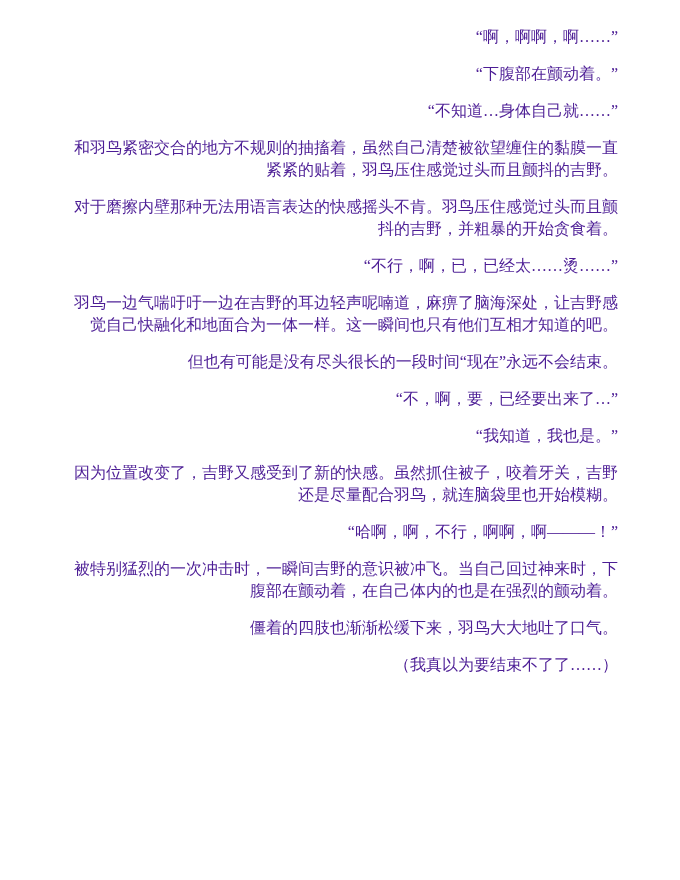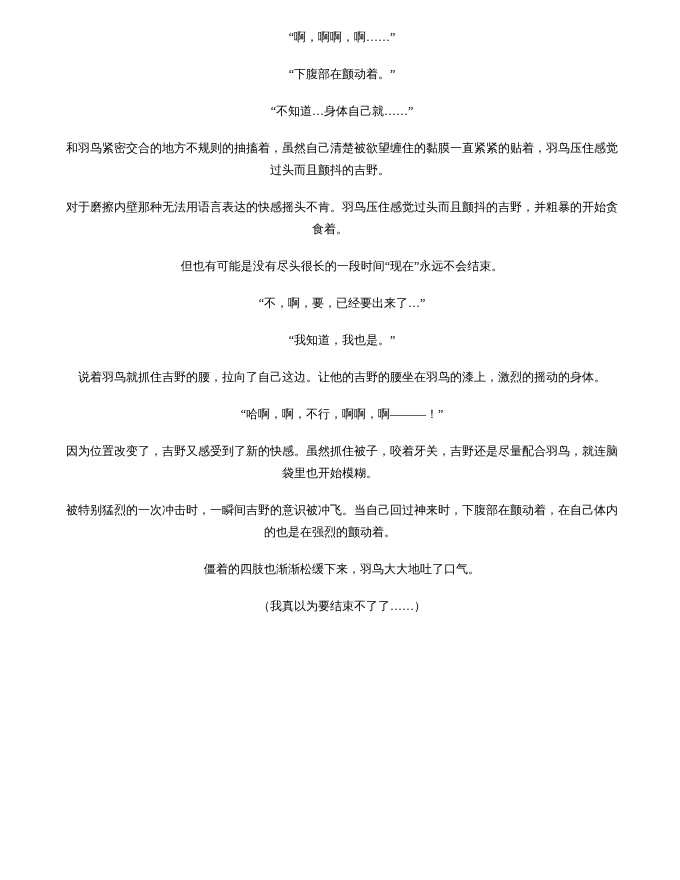--- a/index.html
+++ b/index.html
@@ -14,39 +14,40 @@
     font-family: "Liberation Serif", "DejaVu Serif", serif;
   }
   .page {
     box-sizing: content-box;
     width: 576px;               
     padding: 26px 0 0 42px;     
     color: #000000;
   }
   .page p {
     margin: 0 0 15px 0;
-    font-size: 12px;
+    font-size: 16px;
     line-height: 22px;
     text-indent: 2em;
-    text-align: center;
+    text-align: right;
     word-break: normal;
-    color: #000000;
+    color: #4c1d95;
   }
 </style>
 </head>
 <body>
 
 <div class="page">
   <p>“啊，啊啊，啊……”</p>
   <p>“下腹部在颤动着。”</p>
   <p>“不知道…身体自己就……”</p>
   <p>和羽鸟紧密交合的地方不规则的抽搐着，虽然自己清楚被欲望缠住的黏膜一直紧紧的贴着，羽鸟压住感觉过头而且颤抖的吉野。</p>
   <p>对于磨擦内壁那种无法用语言表达的快感摇头不肯。羽鸟压住感觉过头而且颤抖的吉野，并粗暴的开始贪食着。</p>
+  <p>“不行，啊，已，已经太……烫……”</p>
+  <p>羽鸟一边气喘吁吁一边在吉野的耳边轻声呢喃道，麻痹了脑海深处，让吉野感觉自己快融化和地面合为一体一样。这一瞬间也只有他们互相才知道的吧。</p>
   <p>但也有可能是没有尽头很长的一段时间“现在”永远不会结束。</p>
   <p>“不，啊，要，已经要出来了…”</p>
   <p>“我知道，我也是。”</p>
-  <p>说着羽鸟就抓住吉野的腰，拉向了自己这边。让他的吉野的腰坐在羽鸟的漆上，激烈的摇动的身体。</p>
+  <p>因为位置改变了，吉野又感受到了新的快感。虽然抓住被子，咬着牙关，吉野还是尽量配合羽鸟，就连脑袋里也开始模糊。</p>
   <p>“哈啊，啊，不行，啊啊，啊———！”</p>
-  <p>因为位置改变了，吉野又感受到了新的快感。虽然抓住被子，咬着牙关，吉野还是尽量配合羽鸟，就连脑袋里也开始模糊。</p>
   <p>被特别猛烈的一次冲击时，一瞬间吉野的意识被冲飞。当自己回过神来时，下腹部在颤动着，在自己体内的也是在强烈的颤动着。</p>
   <p>僵着的四肢也渐渐松缓下来，羽鸟大大地吐了口气。</p>
   <p>（我真以为要结束不了了……）</p>
 </div>
 
 </body></html>

